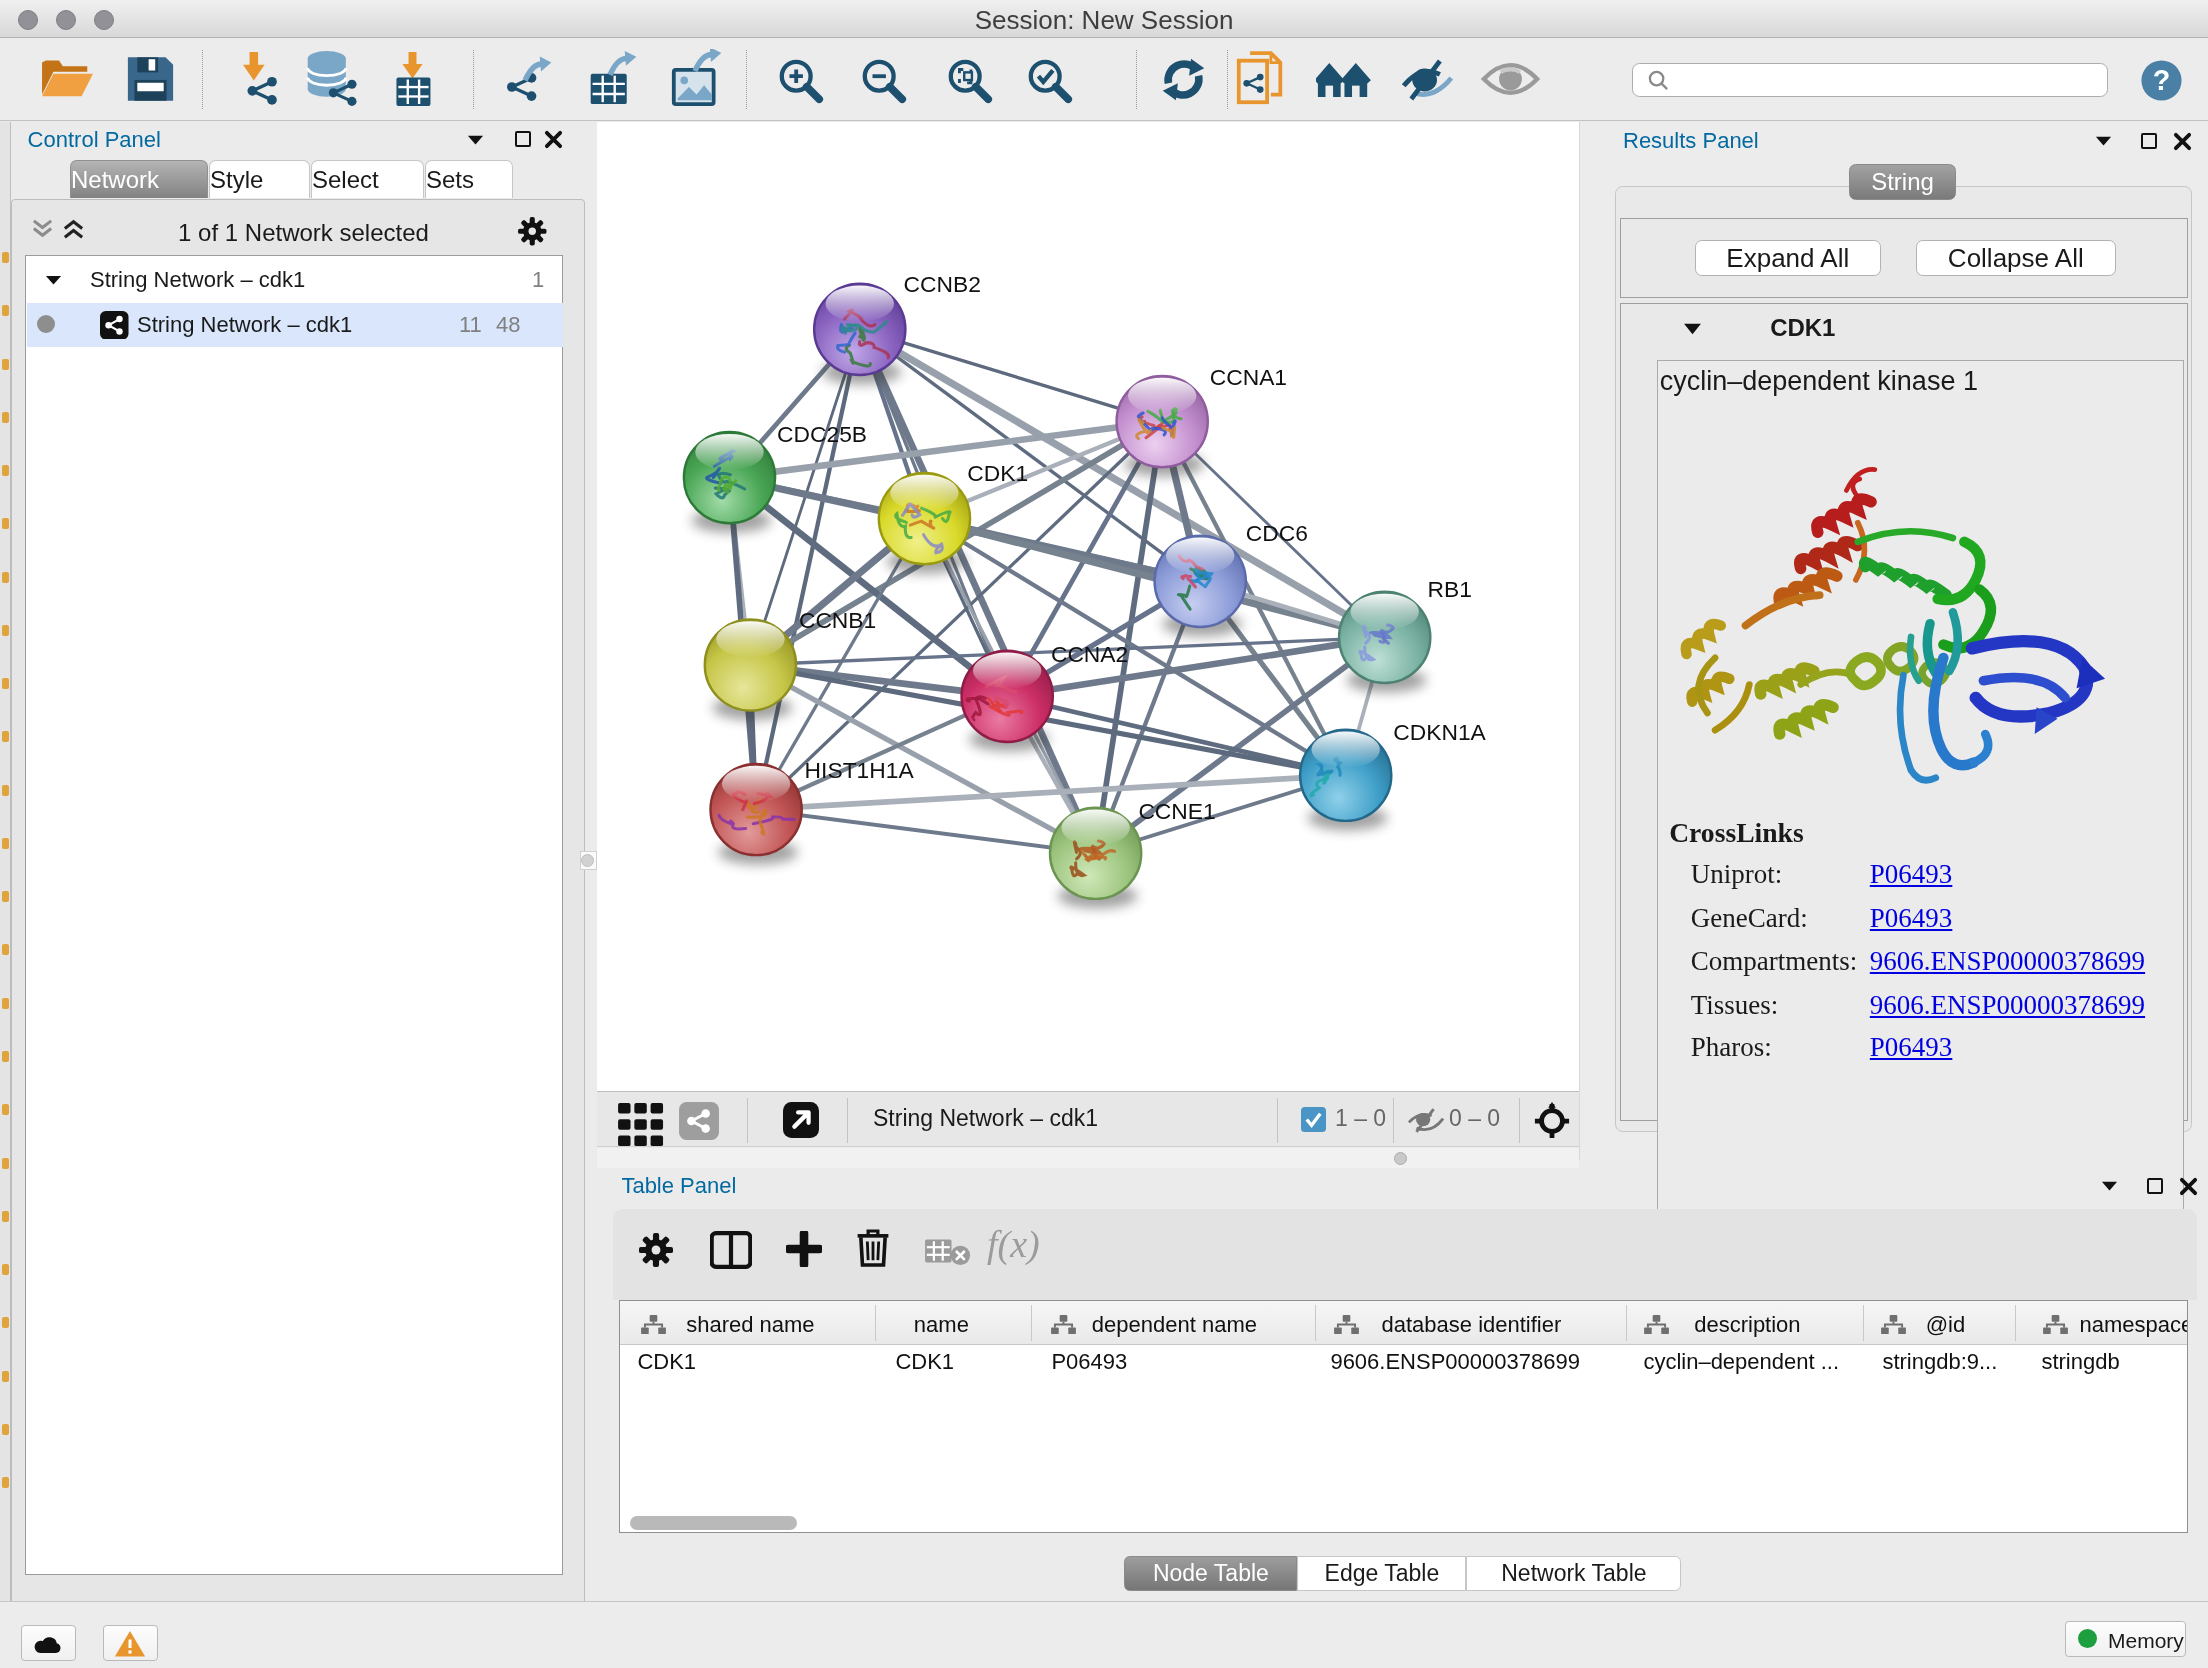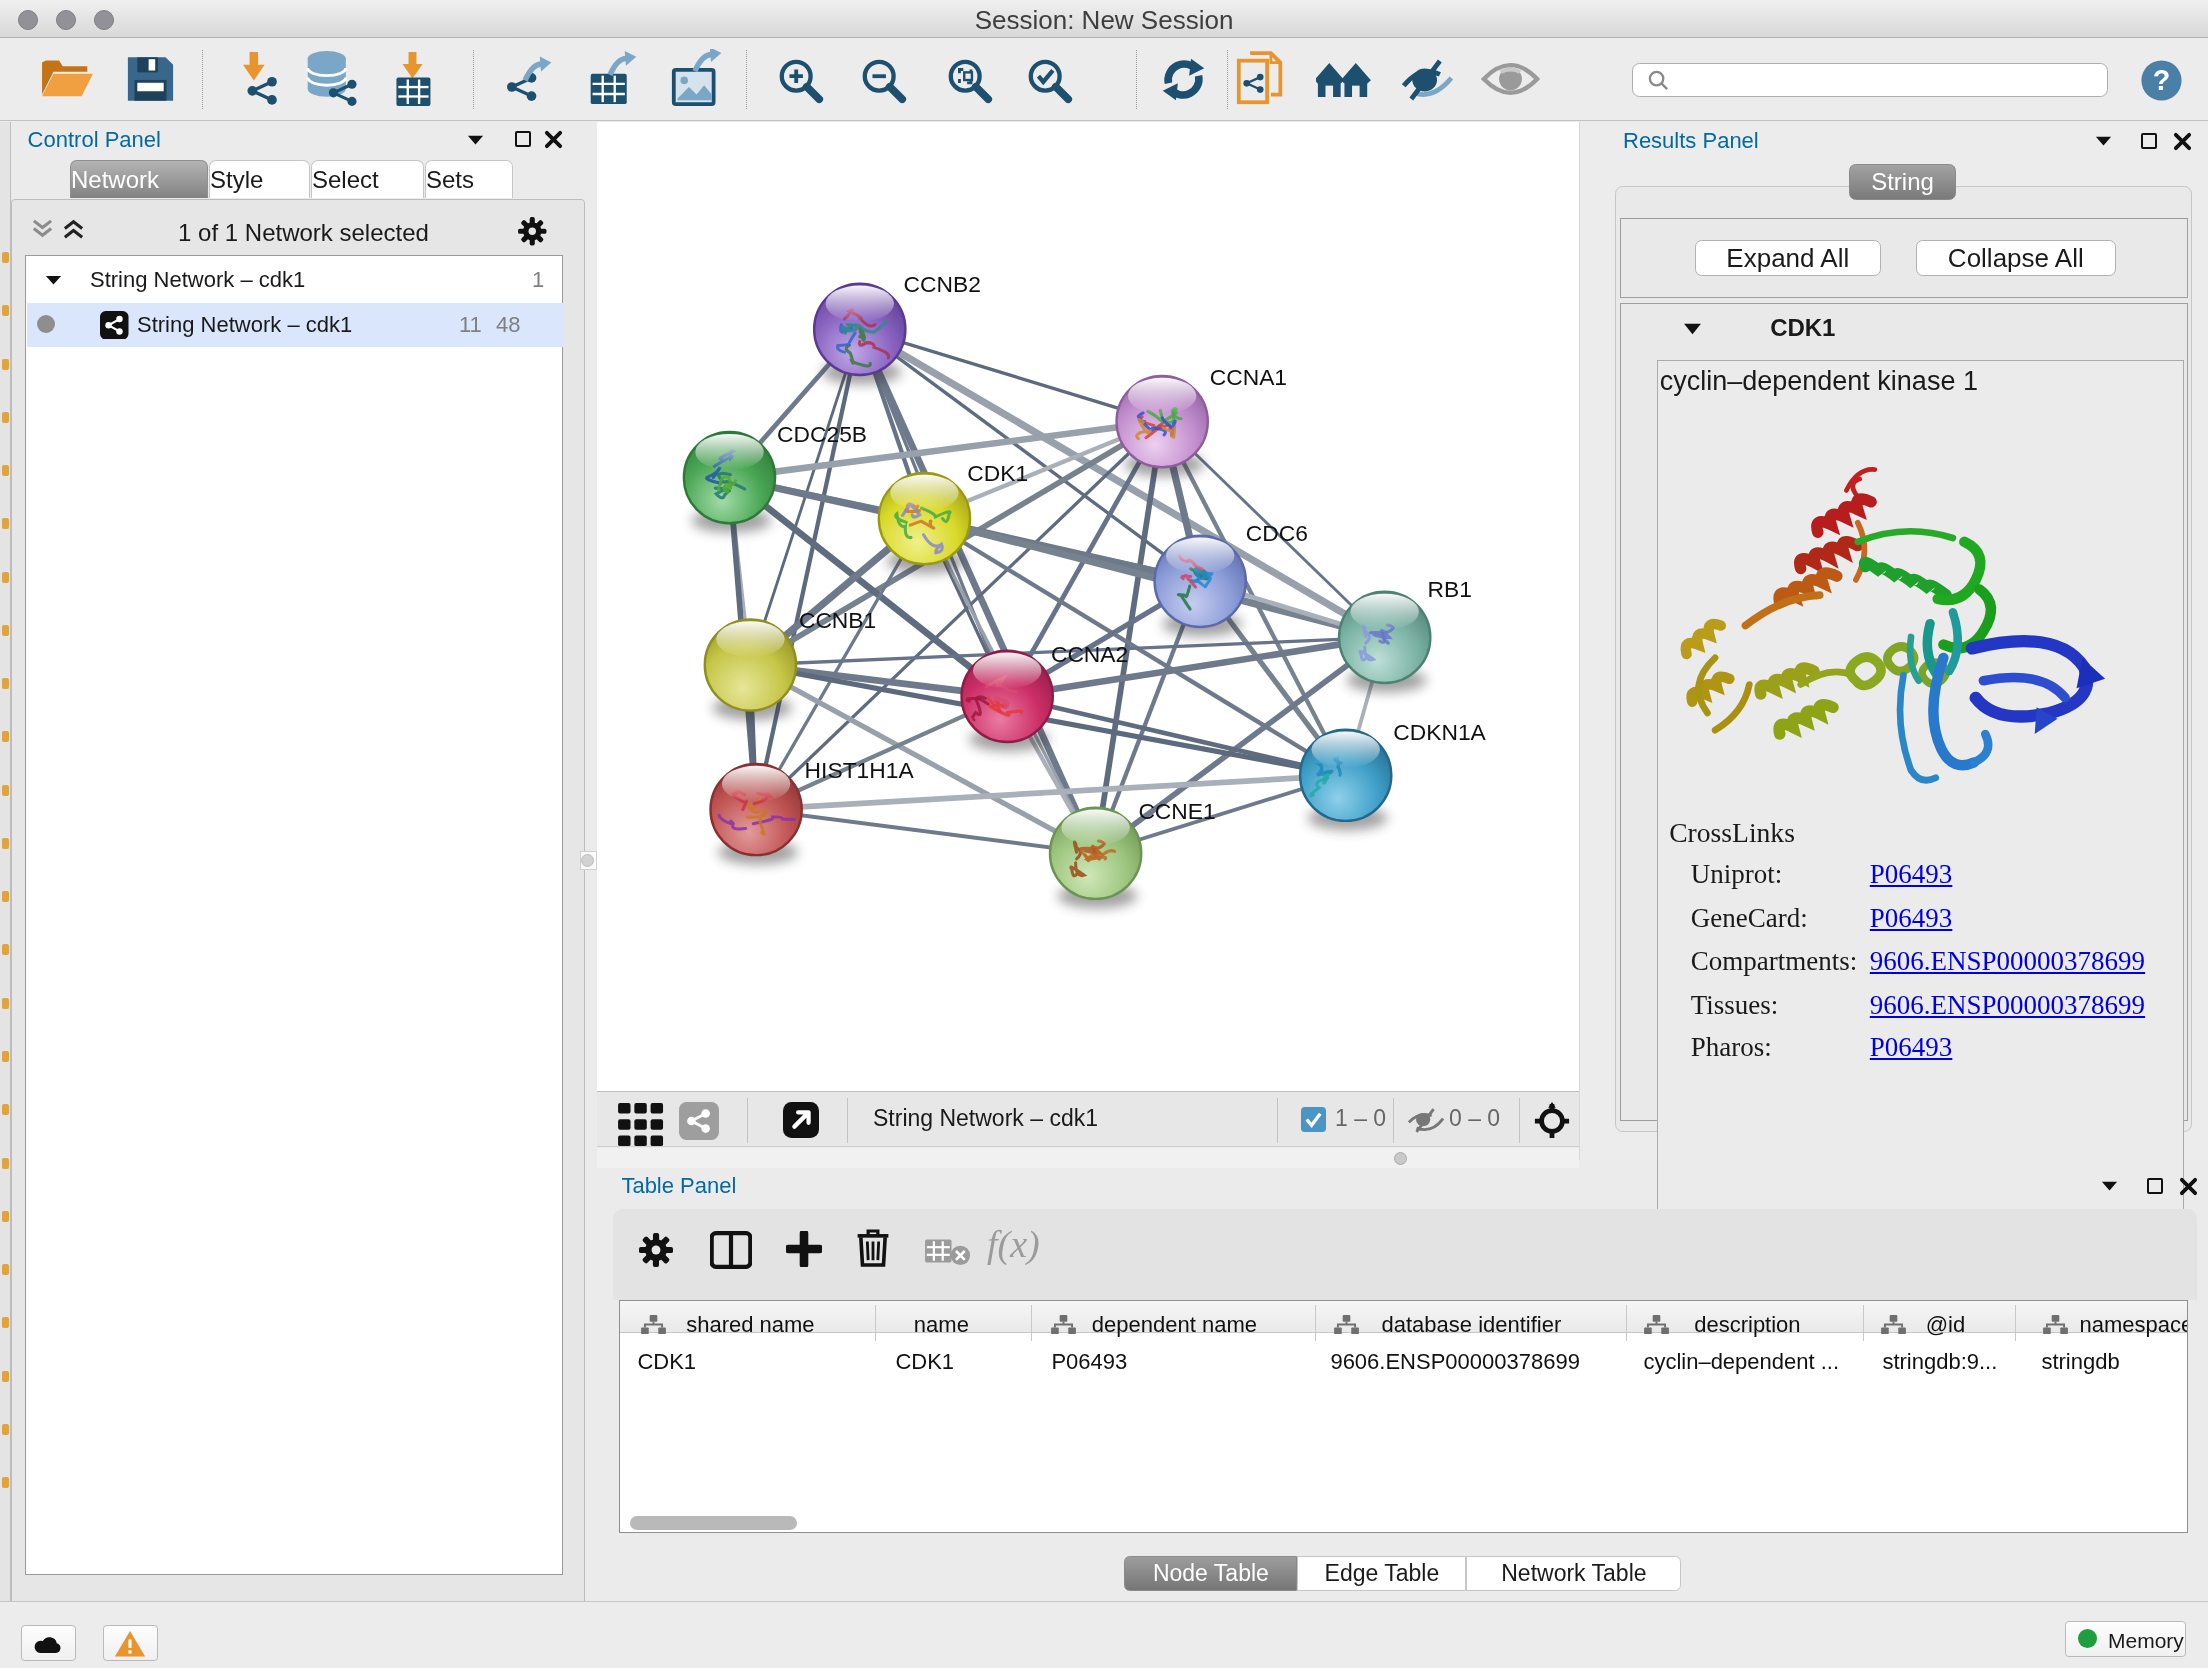--- a/index.html
+++ b/index.html
@@ -31,21 +31,21 @@
 #rp-box1{left:3.8px;top:31px;width:568px;height:80px;border:1px solid #9e9e9e;background:#e9e9e9}
 #rp-box2{left:3.8px;top:116px;width:568px;height:818px;border:1px solid #9e9e9e;background:#e9e9e9}
 .rbtn{position:absolute;top:21px;height:36px;background:#fff;border:1px solid #b2b2b2;border-radius:6.7px;text-align:center;font-size:26px;line-height:34px}
 #rp-inner{left:36px;top:56px;width:527px;height:910px;border:1px solid #ababab;background:#ebebeb}
 .serif{font-family:"Liberation Serif",serif}
 .link{color:#0000e0;text-decoration:underline}
 
 #tp{left:11.4px;top:1168px;width:2186px;height:433px}
 #tp-bar{left:602px;top:41px;width:1584px;height:91px;background:#e3e3e3;border-radius:9.5px 9.5px 0 0}
 #tbl{left:608px;top:132px;width:1569px;height:233px;background:#fff;border:1px solid #8f8f8f;overflow:hidden}
-#thead{left:0;top:0;width:1567px;height:32px;background:linear-gradient(#f6f6f6,#e9e9e9);border-bottom:1px solid #c7c7c7;font-size:22px}
+#thead{left:0;top:0;width:1567px;height:44px;background:linear-gradient(#f6f6f6,#e9e9e9);border-bottom:1px solid #c7c7c7;font-size:22px}
 .hsep{position:absolute;top:3.8px;width:0;height:36px;border-left:1px solid #c9c9c9}
 .hcell{position:absolute;top:11.4px;transform:translateX(-50%);white-space:nowrap;color:#111}
 .dcell{position:absolute;top:48px;font-size:22px;color:#111}
 #tscroll{left:9.5px;top:215px;width:167px;height:14.3px;background:#b9b9b9;border-radius:7.6px}
 .ttab{position:absolute;top:0;height:35px;border:1px solid #c6c6c6;background:#fff;font-size:23px;text-align:center;line-height:33px}
 
 #bottombar{left:0;top:1601px;width:2208px;height:68px;background:#ececec;border-top:1px solid #c6c6c6}
 .bbtn{position:absolute;background:linear-gradient(#fdfdfd,#f0f0f0);border:1px solid #b9b9b9;border-radius:3.8px}
 svg{display:block}
 .icon{position:absolute}
@@ -652,21 +652,21 @@
             <path d="M266 250 q-4 28 8 46" stroke="#28a090" stroke-width="7" fill="none" stroke-linecap="round" opacity="1.0"></path>
             <path d="M330 262 Q420 240 448 282 Q462 316 412 330 Q355 342 334 314" stroke="#2336c4" stroke-width="13" fill="none" stroke-linecap="round" opacity="1.0"></path>
             <path d="M342 296 Q404 284 428 314" stroke="#2d4ece" stroke-width="10" fill="none" stroke-linecap="round" opacity="1.0"></path>
             <polygon points="446,272 470,294 440,304" fill="#1c2ebc"></polygon>
             <polygon points="420,336 396,352 398,324" fill="#2844c8"></polygon>
             <path d="M300 272 Q280 330 298 368 Q310 392 332 382" stroke="#2878cc" stroke-width="11" fill="none" stroke-linecap="round" opacity="1.0"></path>
             <path d="M332 382 q22 -10 12 -30" stroke="#2c80d0" stroke-width="9" fill="none" stroke-linecap="round" opacity="1.0"></path>
             <path d="M258 290 Q248 342 266 390" stroke="#2b86c8" stroke-width="7" fill="none" stroke-linecap="round" opacity="1.0"></path>
             <path d="M266 390 q10 16 26 8" stroke="#2b86c8" stroke-width="7" fill="none" stroke-linecap="round" opacity="1.0"></path>
           </svg>
-        <div class="abs serif" style="left:11.4px;top:456px;font-size:27.6px;font-weight:normal">CrossLinks</div>
+        <div class="abs serif" style="left:11.4px;top:456px;font-size:27.6px;font-weight:bold">CrossLinks</div>
         <div class="abs serif" style="left:33px;top:498px;font-size:27px">Uniprot:</div>
         <div class="abs serif link" style="left:212px;top:498px;font-size:27px">P06493</div>
         <div class="abs serif" style="left:33px;top:542px;font-size:27px">GeneCard:</div>
         <div class="abs serif link" style="left:212px;top:542px;font-size:27px">P06493</div>
         <div class="abs serif" style="left:33px;top:585px;font-size:27px">Compartments:</div>
         <div class="abs serif link" style="left:212px;top:585px;font-size:27px">9606.ENSP00000378699</div>
         <div class="abs serif" style="left:33px;top:629px;font-size:27px">Tissues:</div>
         <div class="abs serif link" style="left:212px;top:629px;font-size:27px">9606.ENSP00000378699</div>
         <div class="abs serif" style="left:33px;top:671px;font-size:27px">Pharos:</div>
         <div class="abs serif link" style="left:212px;top:671px;font-size:27px">P06493</div>

